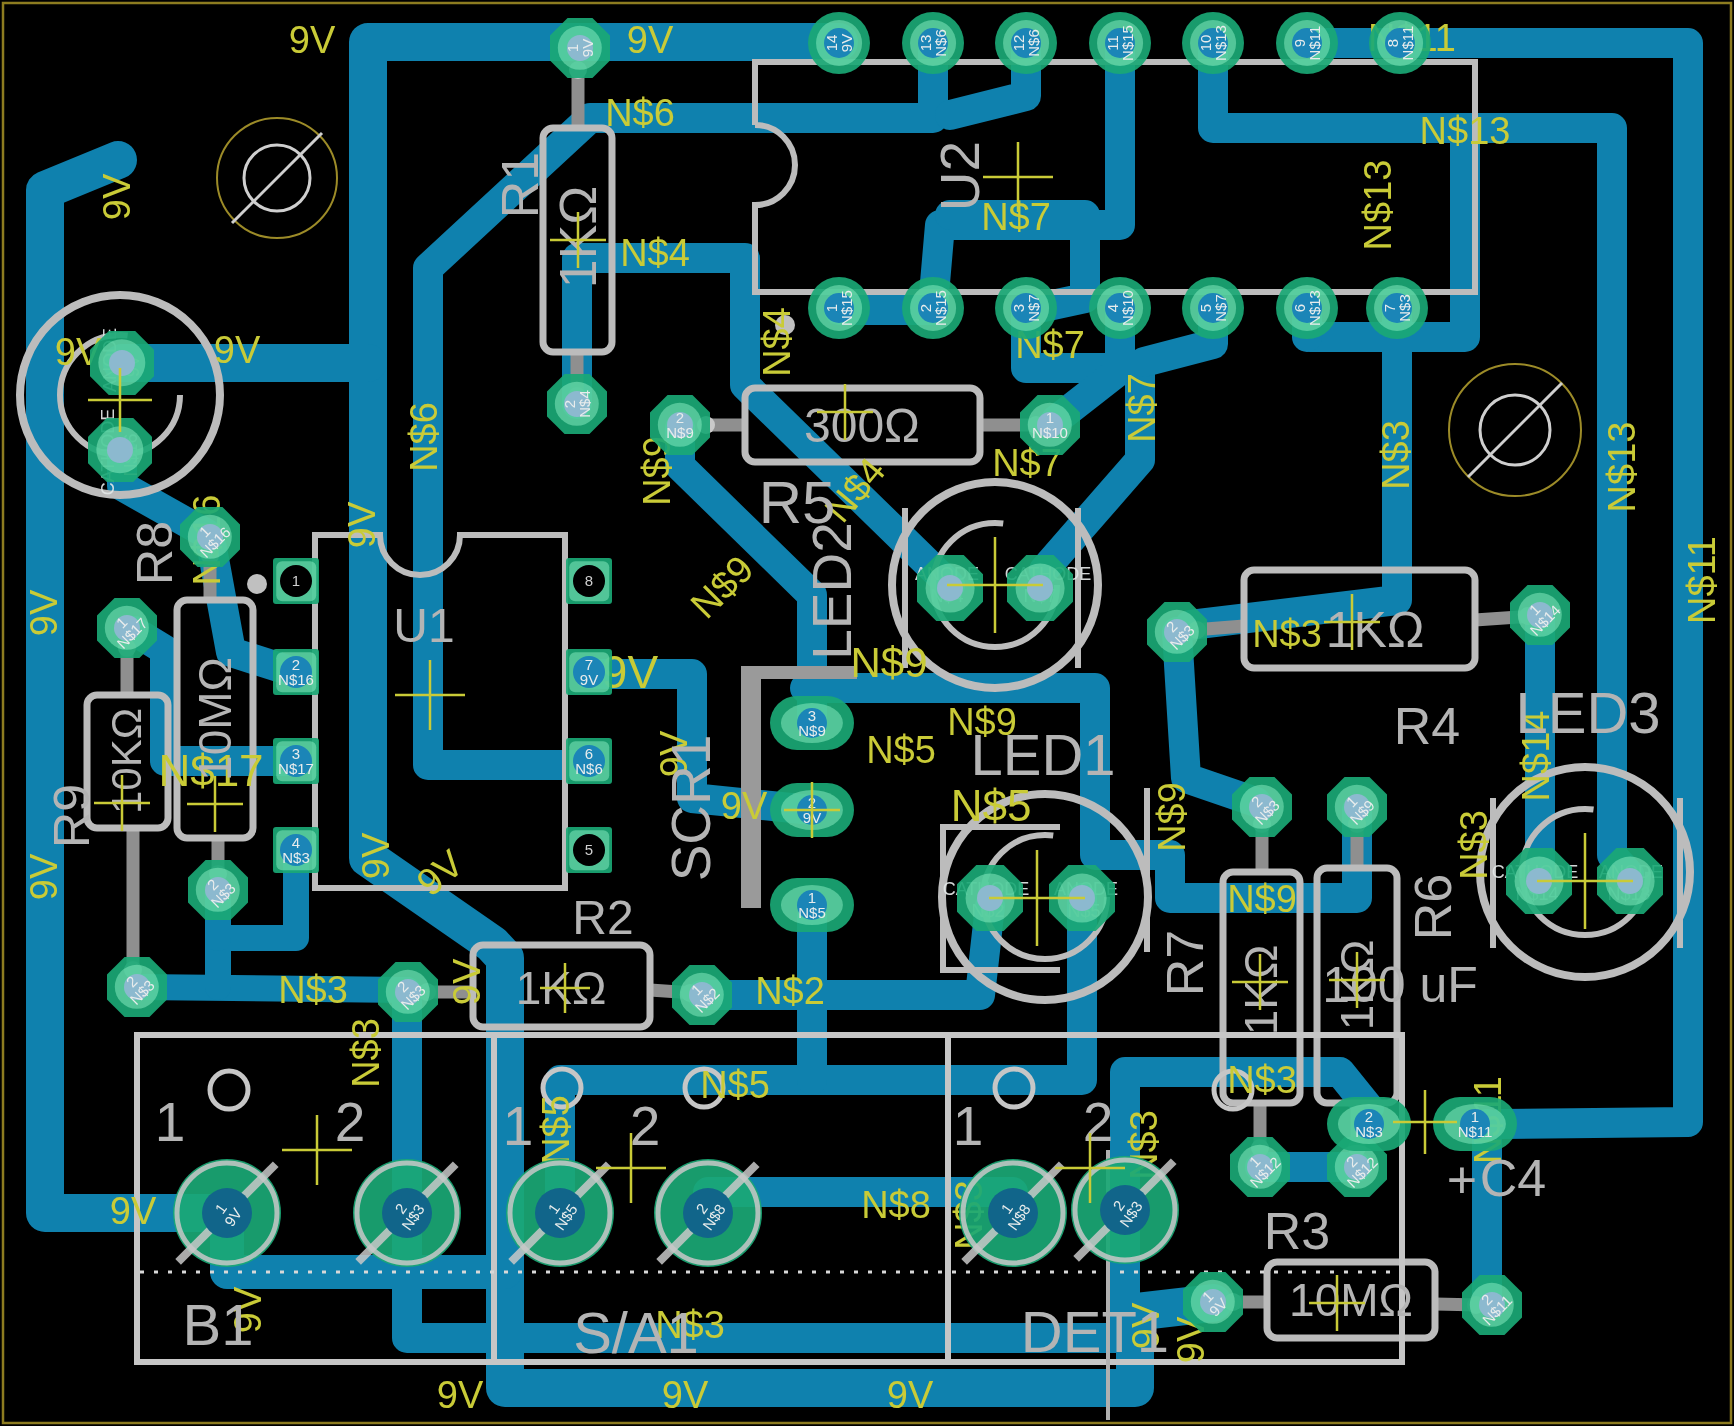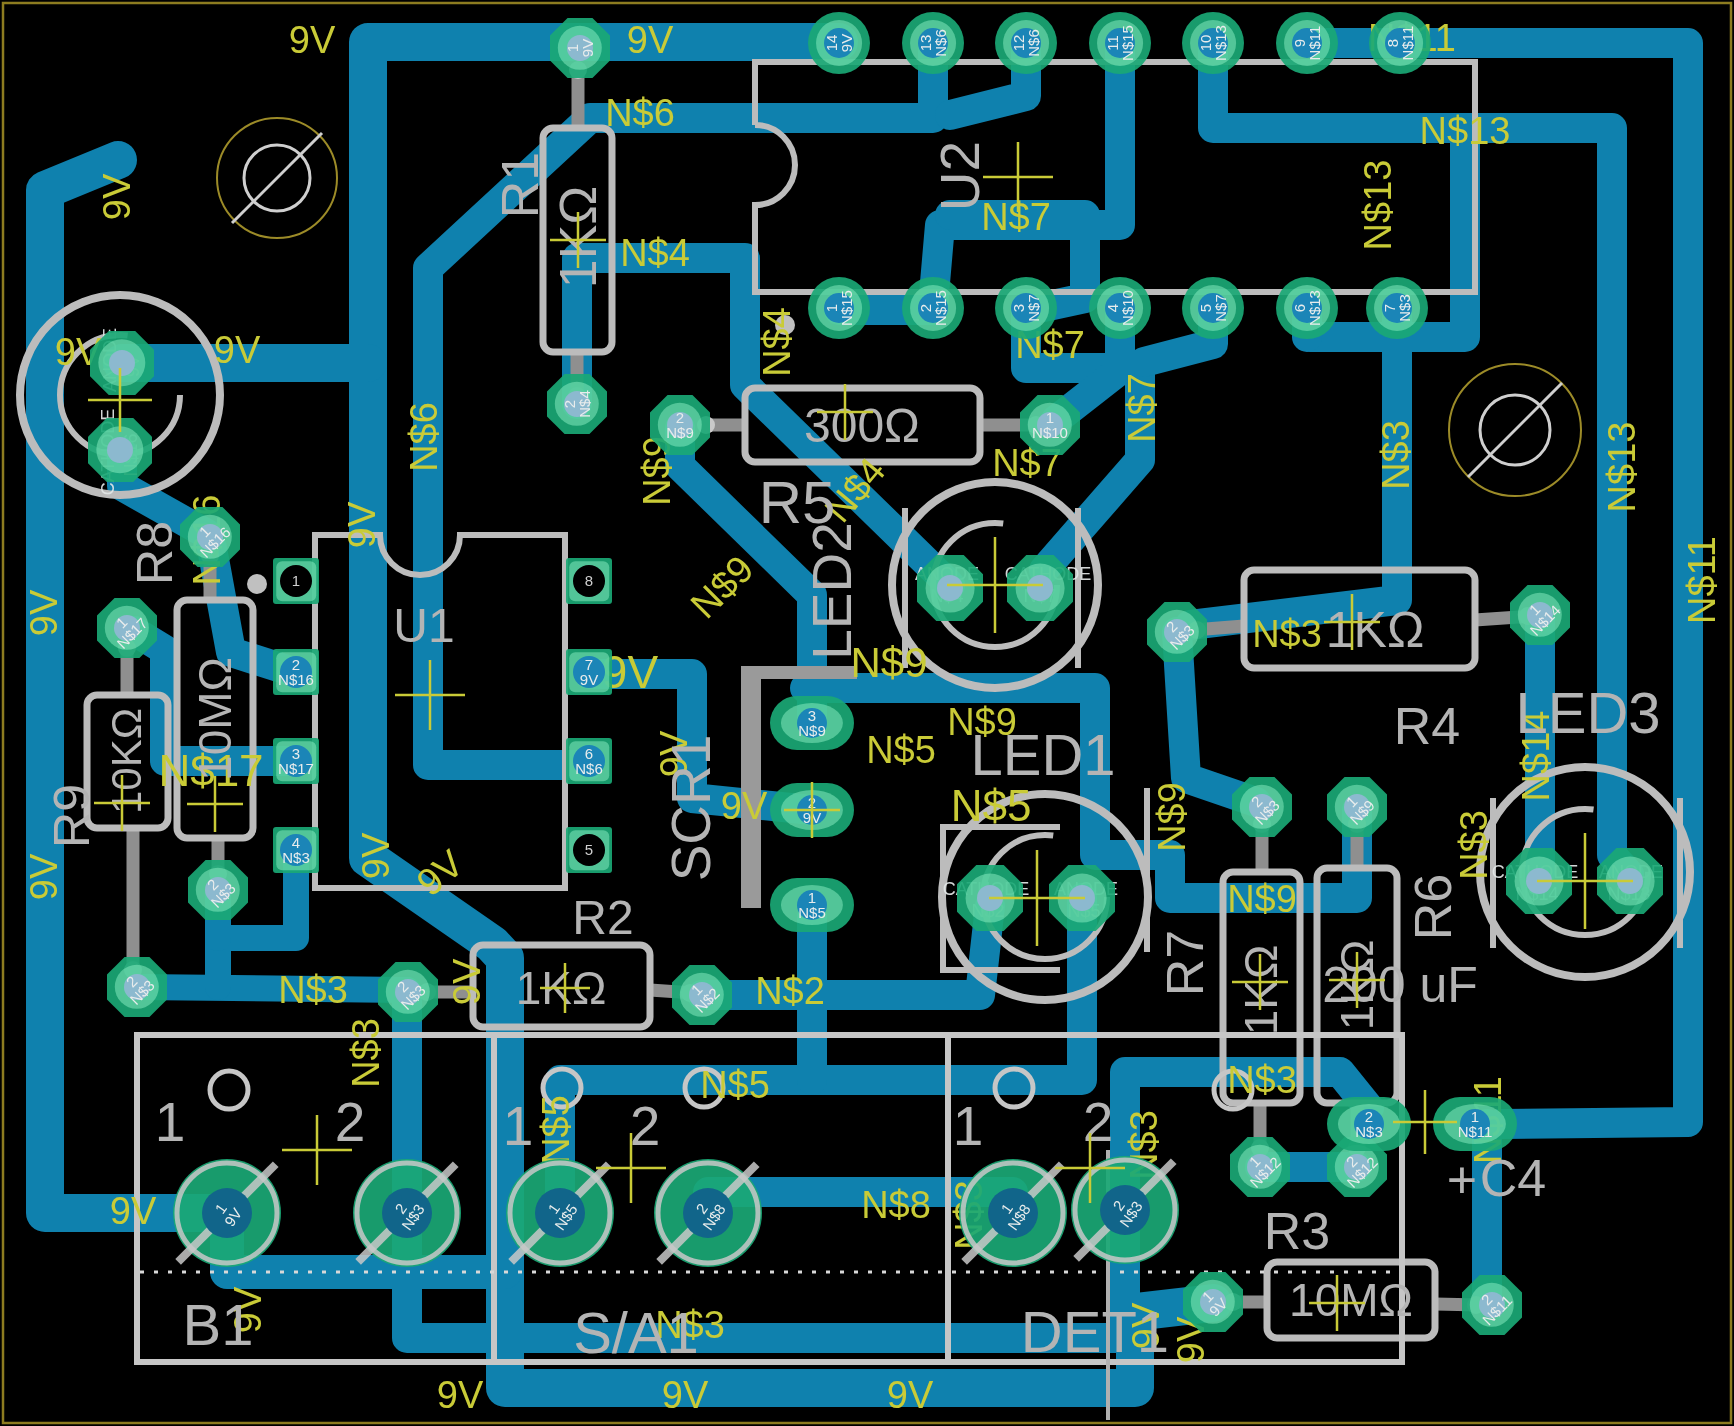--- a/index.html
+++ b/index.html
@@ -256,21 +256,21 @@
       <div class="lbl silk" style="left: 1043px; top: 755px; font-size: 58px; transform: translate(-50%, -50%) rotate(0deg);">LED1</div>
       <div class="lbl silk" style="left: 1427px; top: 726px; font-size: 52px; transform: translate(-50%, -50%) rotate(0deg);">R4</div>
       <div class="lbl silk" style="left: 1375px; top: 630px; font-size: 50px; transform: translate(-50%, -50%) rotate(0deg);">1KΩ</div>
       <div class="lbl silk" style="left: 1588px; top: 713px; font-size: 58px; transform: translate(-50%, -50%) rotate(0deg);">LED3</div>
       <div class="lbl silk" style="left: 1185px; top: 963px; font-size: 52px; transform: translate(-50%, -50%) rotate(-90deg);">R7</div>
       <div class="lbl silk" style="left: 1261px; top: 990px; font-size: 46px; transform: translate(-50%, -50%) rotate(-90deg);">1KΩ</div>
       <div class="lbl silk" style="left: 1433px; top: 907px; font-size: 52px; transform: translate(-50%, -50%) rotate(-90deg);">R6</div>
       <div class="lbl silk" style="left: 1357px; top: 985px; font-size: 46px; transform: translate(-50%, -50%) rotate(-90deg);">1KΩ</div>
       <div class="lbl silk" style="left: 1297px; top: 1231px; font-size: 52px; transform: translate(-50%, -50%) rotate(0deg);">R3</div>
       <div class="lbl silk" style="left: 1351px; top: 1300px; font-size: 46px; transform: translate(-50%, -50%) rotate(0deg);">10MΩ</div>
-      <div class="lbl silk" style="left: 1400px; top: 985px; font-size: 50px; transform: translate(-50%, -50%) rotate(0deg);">200 uF</div>
+      <div class="lbl silk" style="left: 1400px; top: 985px; font-size: 50px; transform: translate(-50%, -50%) rotate(0deg);">100 uF</div>
       <div class="lbl silk" style="left: 1462px; top: 1180px; font-size: 52px; transform: translate(-50%, -50%) rotate(0deg);">+</div>
       <div class="lbl silk" style="left: 1513px; top: 1178px; font-size: 52px; transform: translate(-50%, -50%) rotate(0deg);">C4</div>
       <div class="lbl silk" style="left: 218px; top: 1325px; font-size: 58px; transform: translate(-50%, -50%) rotate(0deg);">B1</div>
       <div class="lbl silk" style="left: 636px; top: 1333px; font-size: 58px; transform: translate(-50%, -50%) rotate(0deg);">S/A1</div>
       <div class="lbl silk" style="left: 1095px; top: 1332px; font-size: 58px; transform: translate(-50%, -50%) rotate(0deg);">DET1</div>
       <div class="lbl silk" style="left: 170px; top: 1122px; font-size: 55px; transform: translate(-50%, -50%) rotate(0deg);">1</div>
       <div class="lbl silk" style="left: 350px; top: 1122px; font-size: 55px; transform: translate(-50%, -50%) rotate(0deg);">2</div>
       <div class="lbl silk" style="left: 518px; top: 1126px; font-size: 55px; transform: translate(-50%, -50%) rotate(0deg);">1</div>
       <div class="lbl silk" style="left: 645px; top: 1126px; font-size: 55px; transform: translate(-50%, -50%) rotate(0deg);">2</div>
       <div class="lbl silk" style="left: 968px; top: 1126px; font-size: 55px; transform: translate(-50%, -50%) rotate(0deg);">1</div>

